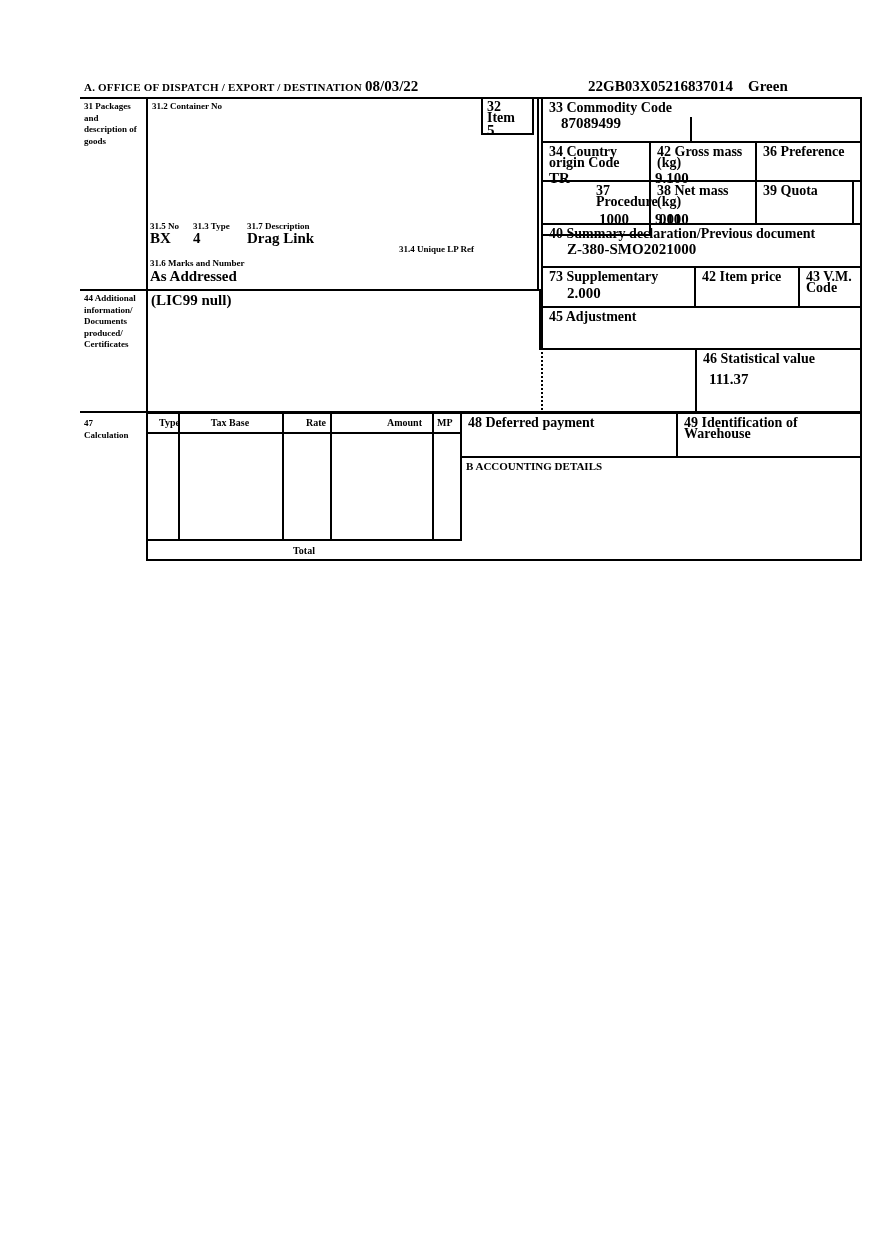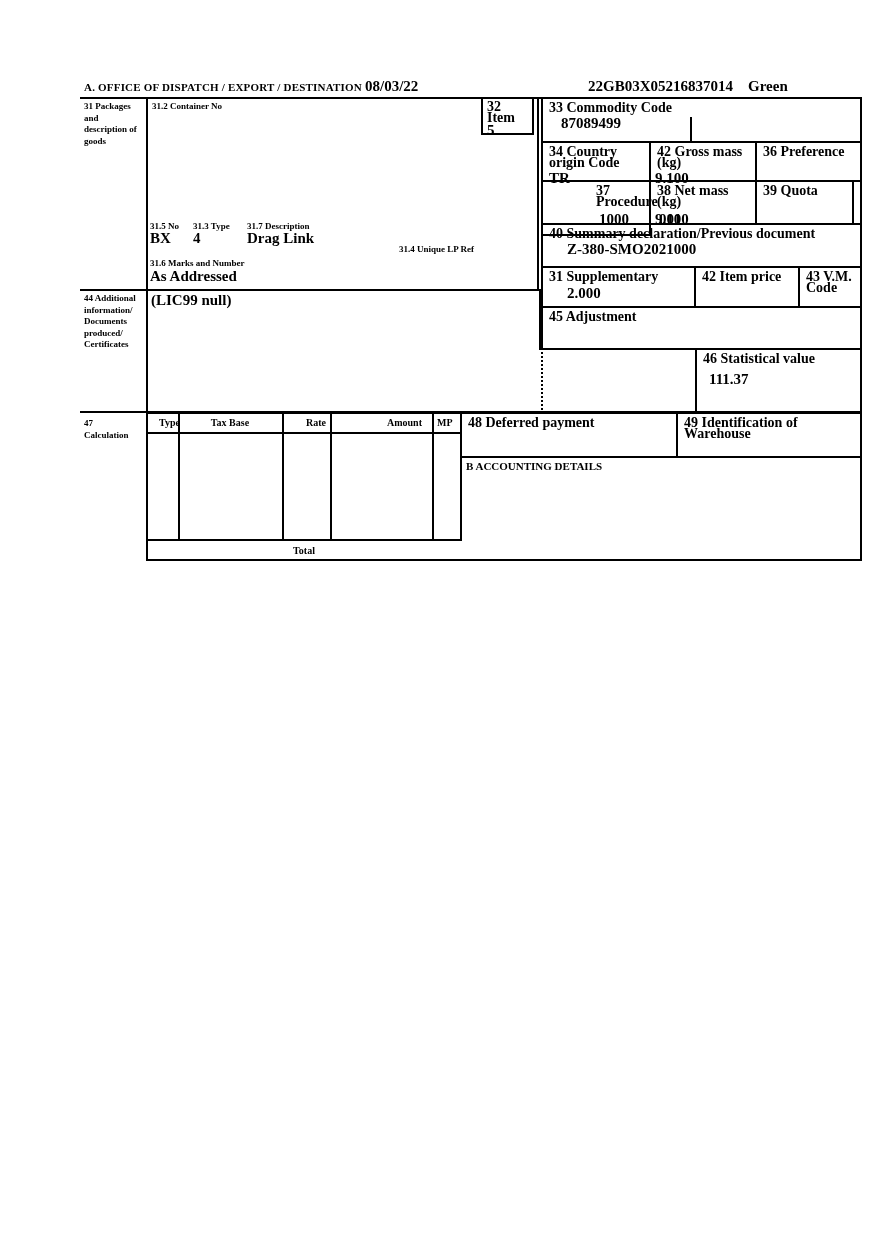--- a/index.html
+++ b/index.html
@@ -89,21 +89,21 @@
   <div class="box" style="left:755px;top:180px;width:99px;height:45px;">
     <div class="lbl">39 Quota</div>
   </div>
 
   <div class="box" style="left:541px;top:223px;width:321px;height:45px;">
     <div class="lbl">40 Summary declaration/Previous document</div>
     <div class="val" style="margin-left:24px;">Z-380-SMO2021000</div>
   </div>
 
   <div class="box" style="left:541px;top:266px;width:155px;height:42px;">
-    <div class="lbl">31 Supplementary</div>
+    <div class="lbl">73 Supplementary</div>
     <div class="val" style="margin-left:24px;margin-top:3px;">2.000</div>
   </div>
   <div class="box" style="left:694px;top:266px;width:106px;height:42px;">
     <div class="lbl">42 Item price</div>
   </div>
   <div class="box" style="left:798px;top:266px;width:64px;height:42px;">
     <div class="lbl">43 V.M. Code</div>
   </div>
 
   <div class="box" style="left:146px;top:289px;width:395px;height:125px;border-right:none;">

